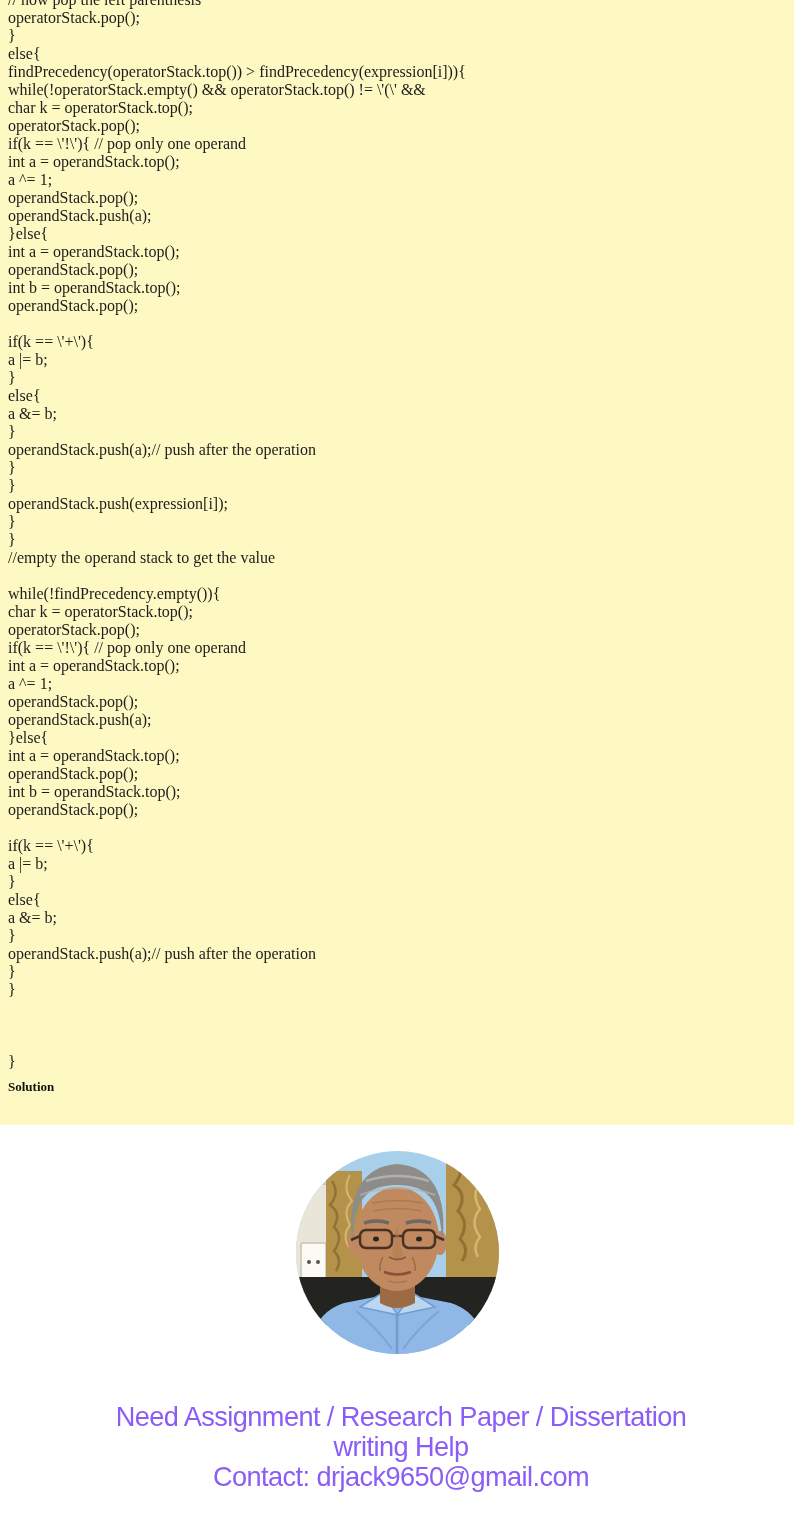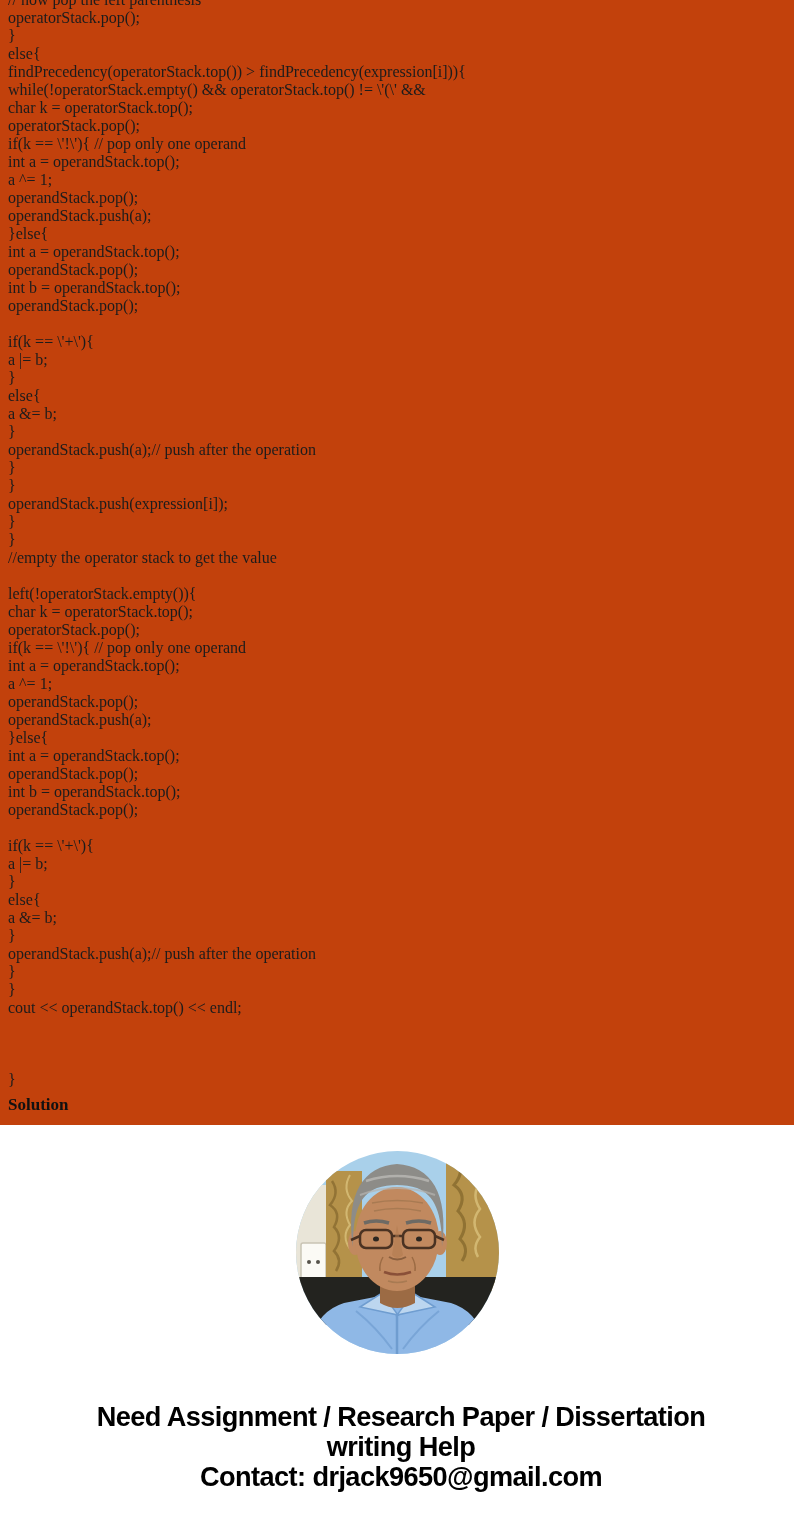--- a/index.html
+++ b/index.html
@@ -2,42 +2,42 @@
 <html><head>
 <meta charset="utf-8">
 <style>
   html,body{margin:0;padding:0;background:#ffffff;}
   body{
     width:794px;height:1523px;position:relative;overflow:hidden;
     font-family:"Liberation Serif", serif;
   }
   
   .doc-clip{
-    position:relative;height:1125px;overflow:hidden;background:#c2410c;padding-left:36px;
+    position:relative;height:1125px;overflow:hidden;background:#fef9c3;padding-left:36px;
   }
   .code-offset{
     position:absolute;top:-9px;left:8px;right:8px;
   }
   .code-line{
     height:18px;line-height:18px;font-size:16px;color:#1c1c1c;
     white-space:pre;font-family:"Liberation Serif", serif;
   }
   .solution-heading{
-    margin:6px 0 0 0;font-size:17px;line-height:20px;font-weight:bold;
+    margin:6px 0 0 0;font-size:13px;line-height:20px;font-weight:bold;
     color:#111;font-family:"Liberation Serif", serif;
   }
   
   .avatar-row{
     margin-top:26px;display:flex;justify-content:center;
   }
   .avatar{display:block;}
   
   .promo{
-    margin-top:48px;text-align:center;color:#000000;
-    font-family:"Liberation Sans", sans-serif;font-weight:700;
+    margin-top:48px;text-align:center;color:#8b5cf6;
+    font-family:"Liberation Sans", sans-serif;font-weight:400;
     font-size:28px;line-height:30px;letter-spacing:-0.6px;padding-left:8px;
   }
   .promo-line{transform:scaleX(0.97);transform-origin:center;}
 </style>
 </head>
 <body>
 
 <div class="doc-clip">
   <div class="code-offset">
     <div>
@@ -65,23 +65,23 @@
         <div class="code-line">}</div>
         <div class="code-line">else{</div>
         <div class="code-line">a &amp;= b;</div>
         <div class="code-line">}</div>
         <div class="code-line">operandStack.push(a);// push after the operation</div>
         <div class="code-line">}</div>
         <div class="code-line">}</div>
         <div class="code-line">operandStack.push(expression[i]);</div>
         <div class="code-line">}</div>
         <div class="code-line">}</div>
-        <div class="code-line">//empty the operator stack to get the value</div>
+        <div class="code-line">//empty the operand stack to get the value</div>
         <div class="code-line">&nbsp;</div>
-        <div class="code-line">left(!operatorStack.empty()){</div>
+        <div class="code-line">while(!findPrecedency.empty()){</div>
         <div class="code-line">char k = operatorStack.top();</div>
         <div class="code-line">operatorStack.pop();</div>
         <div class="code-line">if(k == \'!\'){ // pop only one operand</div>
         <div class="code-line">int a = operandStack.top();</div>
         <div class="code-line">a ^= 1;</div>
         <div class="code-line">operandStack.pop();</div>
         <div class="code-line">operandStack.push(a);</div>
         <div class="code-line">}else{</div>
         <div class="code-line">int a = operandStack.top();</div>
         <div class="code-line">operandStack.pop();</div>
@@ -90,21 +90,20 @@
         <div class="code-line">&nbsp;</div>
         <div class="code-line">if(k == \'+\'){</div>
         <div class="code-line">a |= b;</div>
         <div class="code-line">}</div>
         <div class="code-line">else{</div>
         <div class="code-line">a &amp;= b;</div>
         <div class="code-line">}</div>
         <div class="code-line">operandStack.push(a);// push after the operation</div>
         <div class="code-line">}</div>
         <div class="code-line">}</div>
-        <div class="code-line">cout &lt;&lt; operandStack.top() &lt;&lt; endl;</div>
         <div class="code-line">&nbsp;</div>
         <div class="code-line">&nbsp;</div>
         <div class="code-line">&nbsp;</div>
         <div class="code-line">}</div>
       </div>
     <h2 class="solution-heading">Solution</h2>
   </div>
 </div>
 
 <div class="avatar-row">

